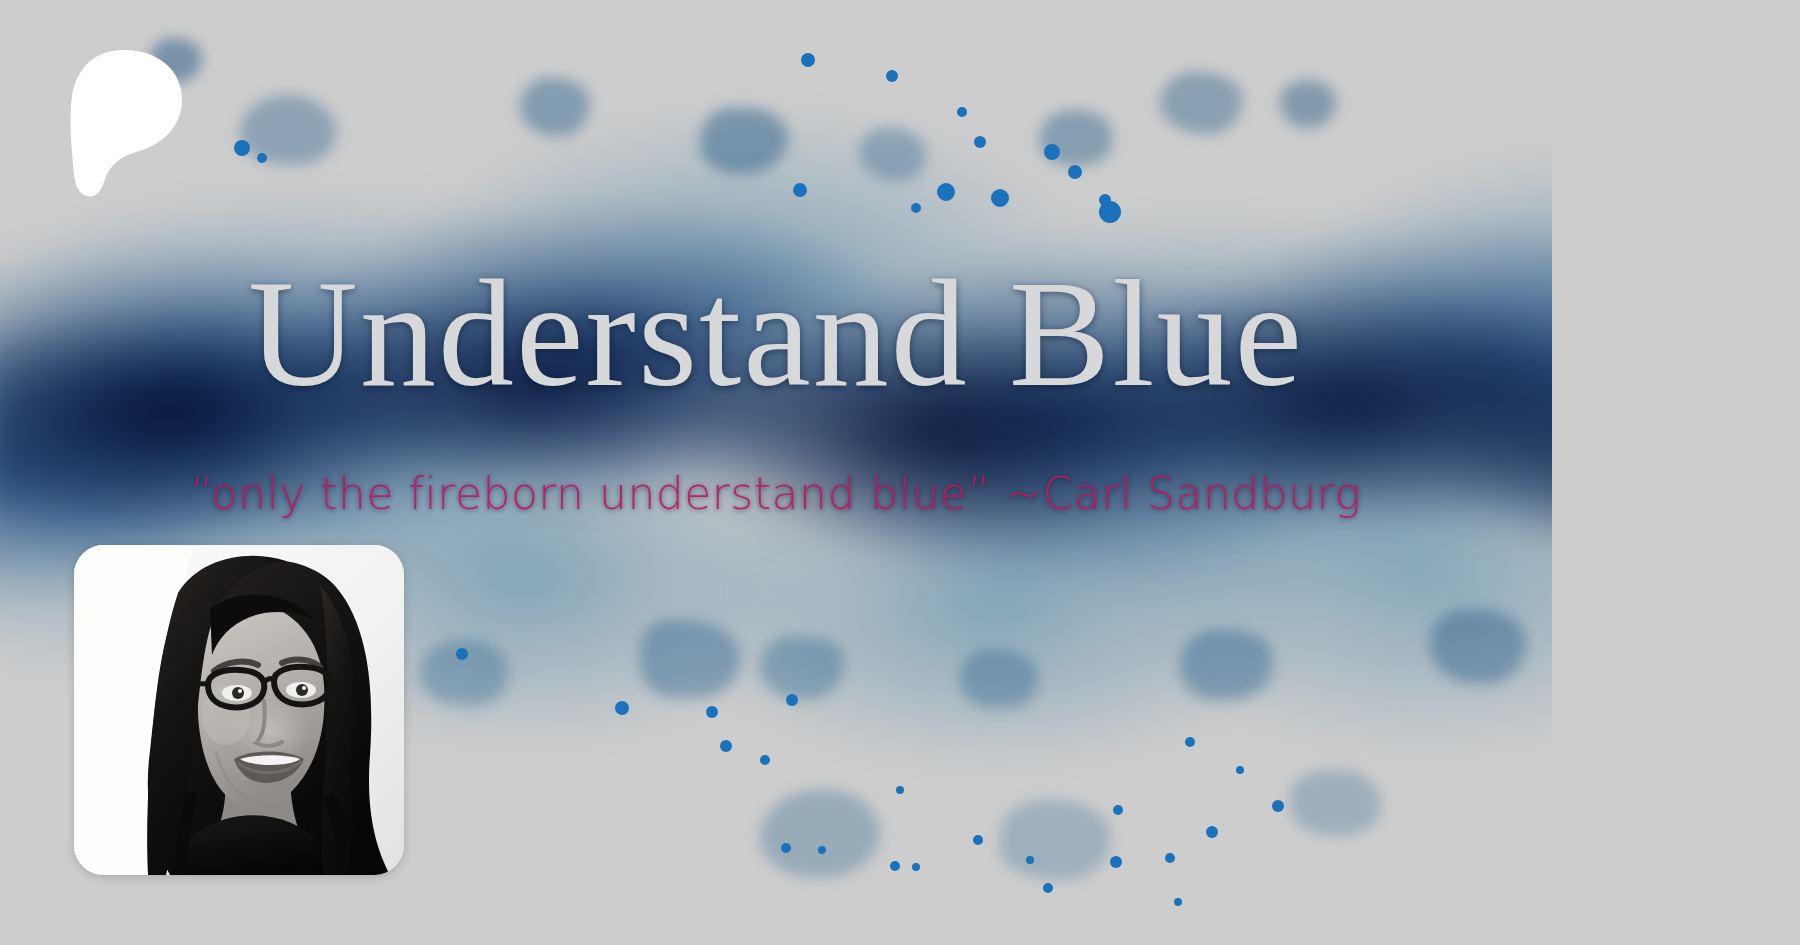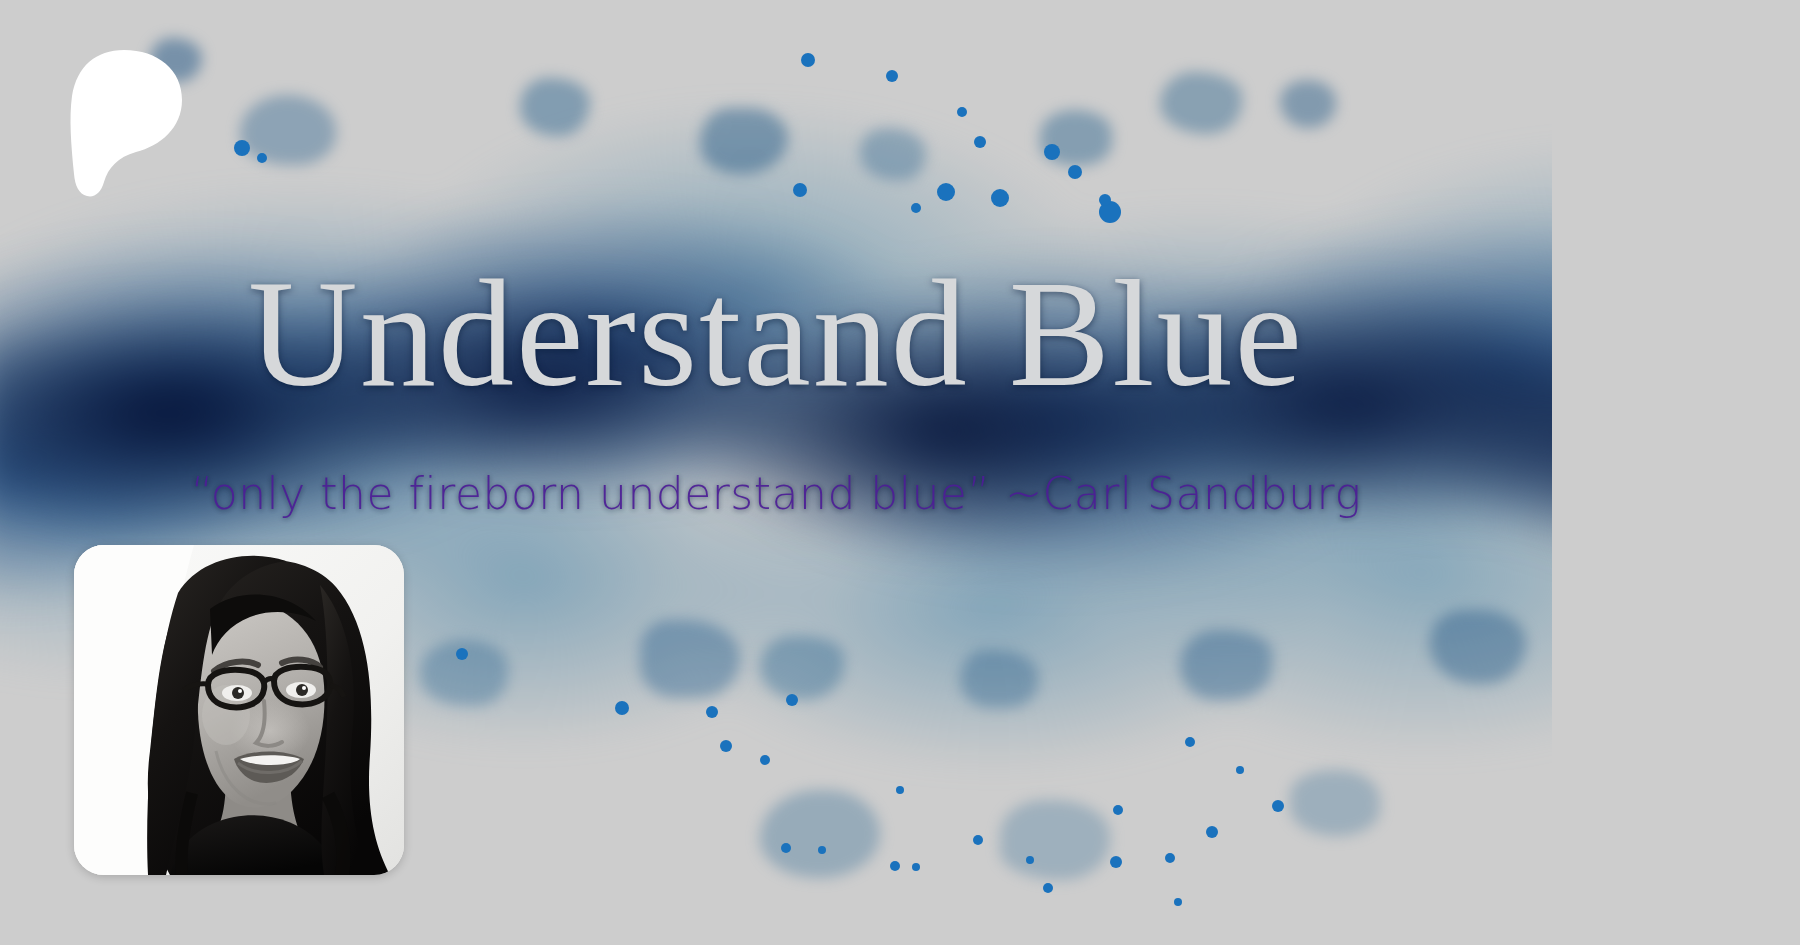--- a/index.html
+++ b/index.html
@@ -216,21 +216,21 @@
                C 52 109, 42 120, 38 134
                C 35 145, 28 150, 21 148
                C 13 146, 9 138, 8 126
                C 5 96, 3 70, 6 48
                C 11 18, 30 2, 58 2 Z" fill="#ffffff"></path>
     </svg>
   </div>
 
   <div id="title" style="color: rgb(214, 216, 218);">Understand Blue</div>
 
-  <div id="subtitle" style="color: #4c1d95;">“only the fireborn understand blue” ~Carl Sandburg</div>
+  <div id="subtitle" style="color: #be185d;">“only the fireborn understand blue” ~Carl Sandburg</div>
 
   <div id="avatar" style="border-radius: 30px;">
     <svg viewBox="0 0 330 330" xmlns="http://www.w3.org/2000/svg">
       <defs>
         <linearGradient id="bgw" x1="0" y1="0" x2="1" y2="1">
           <stop offset="0%" stop-color="#fbfbfa"></stop>
           <stop offset="60%" stop-color="#f1f1ef"></stop>
           <stop offset="100%" stop-color="#e2e2e0"></stop>
         </linearGradient>
         <linearGradient id="skin" x1="0" y1="0" x2="0.3" y2="1">

